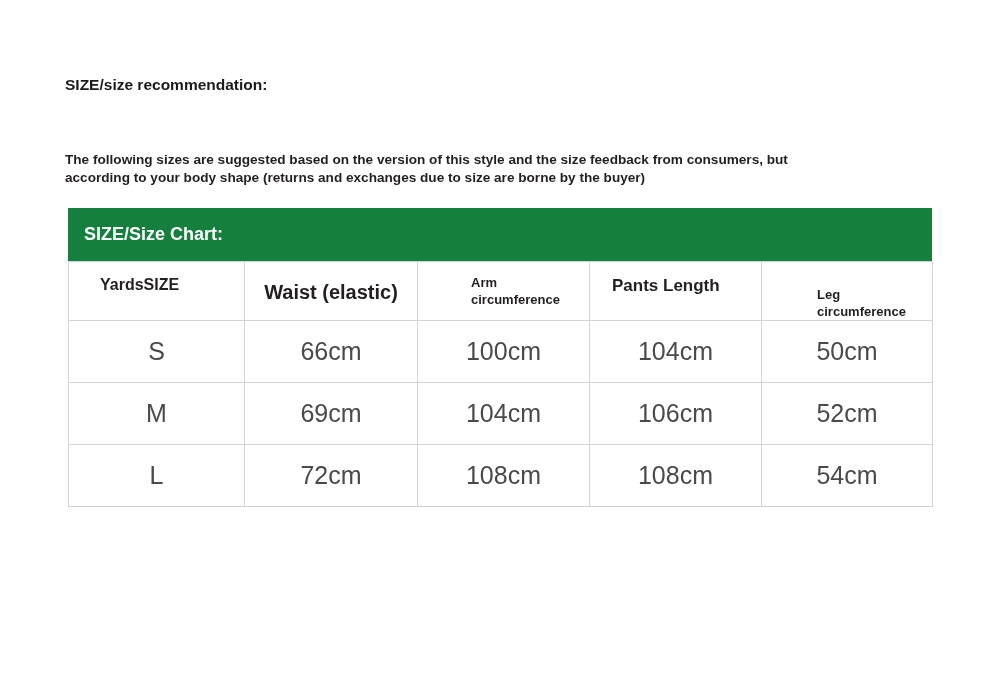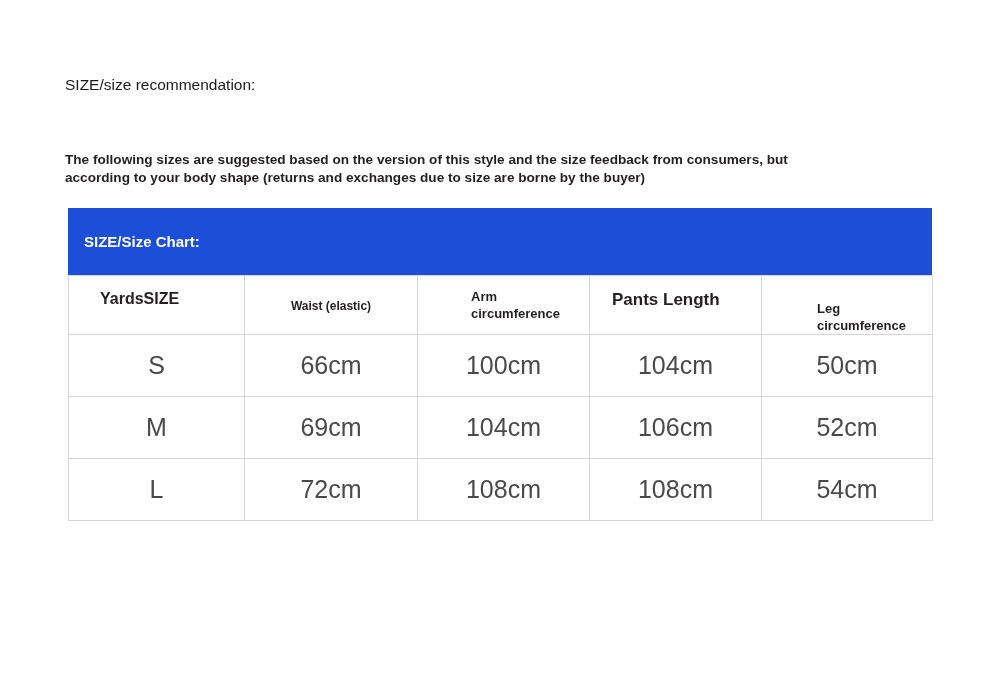--- a/index.html
+++ b/index.html
@@ -2,43 +2,43 @@
 <html><head>
 <meta charset="utf-8">
 <style>
   * { margin: 0; padding: 0; box-sizing: border-box; }
   body {
     width: 1000px; height: 674px; background: #ffffff; position: relative; overflow: hidden;
     font-family: "Liberation Sans", sans-serif; color: #231f20;
   }
   .title {
     position: absolute; left: 65px; top: 76px;
-    font-size: 15.5px; font-weight: normal; color: #1c1a1b;
+    font-size: 15.5px; font-weight: bold; color: #1c1a1b;
   }
   .intro {
     position: absolute; left: 65px; top: 122px; width: 860px;
     font-size: 13.6px; font-weight: bold; line-height: 18px; color: #231f20; margin-top: 29px;
   }
   .table-wrap {
     position: absolute; left: 68px; top: 208px; width: 864px;
   }
   .table-header {
-    height: 67px; background: #1d4ed8; color: #ffffff;
-    font-size: 15px; font-weight: bold;
+    height: 53px; background: #15803d; color: #ffffff;
+    font-size: 18px; font-weight: bold;
     padding-left: 16px; display: flex; align-items: center;
   }
   table {
     border-collapse: collapse; width: 864px; table-layout: fixed;
   }
   td {
     border: 1px solid #d4d4d4; text-align: center; vertical-align: middle;
   }
   tr.head td { height: 57px; font-weight: bold; color: #231f20; }
   tr.data td { height: 62px; font-size: 25px; color: #4a4a4a; }
-  .h-big { font-size: 12px; }
+  .h-big { font-size: 20px; }
   .h-small { font-size: 13px; text-align: left; line-height: 17px; }
   .h-yards { text-align: left; padding-left: 31px; vertical-align: top; padding-top: 14px; font-size: 16px; }
   .h-waist { padding-top: 2px; }
   .h-pants { vertical-align: top; padding-top: 14px; font-size: 17px; text-align: left; padding-left: 22px; }
   .h-arm { vertical-align: top; padding-top: 12px; padding-left: 53px; }
   .h-leg { vertical-align: top; padding-top: 24px; padding-left: 55px; }
 </style>
 </head>
 <body>
 

